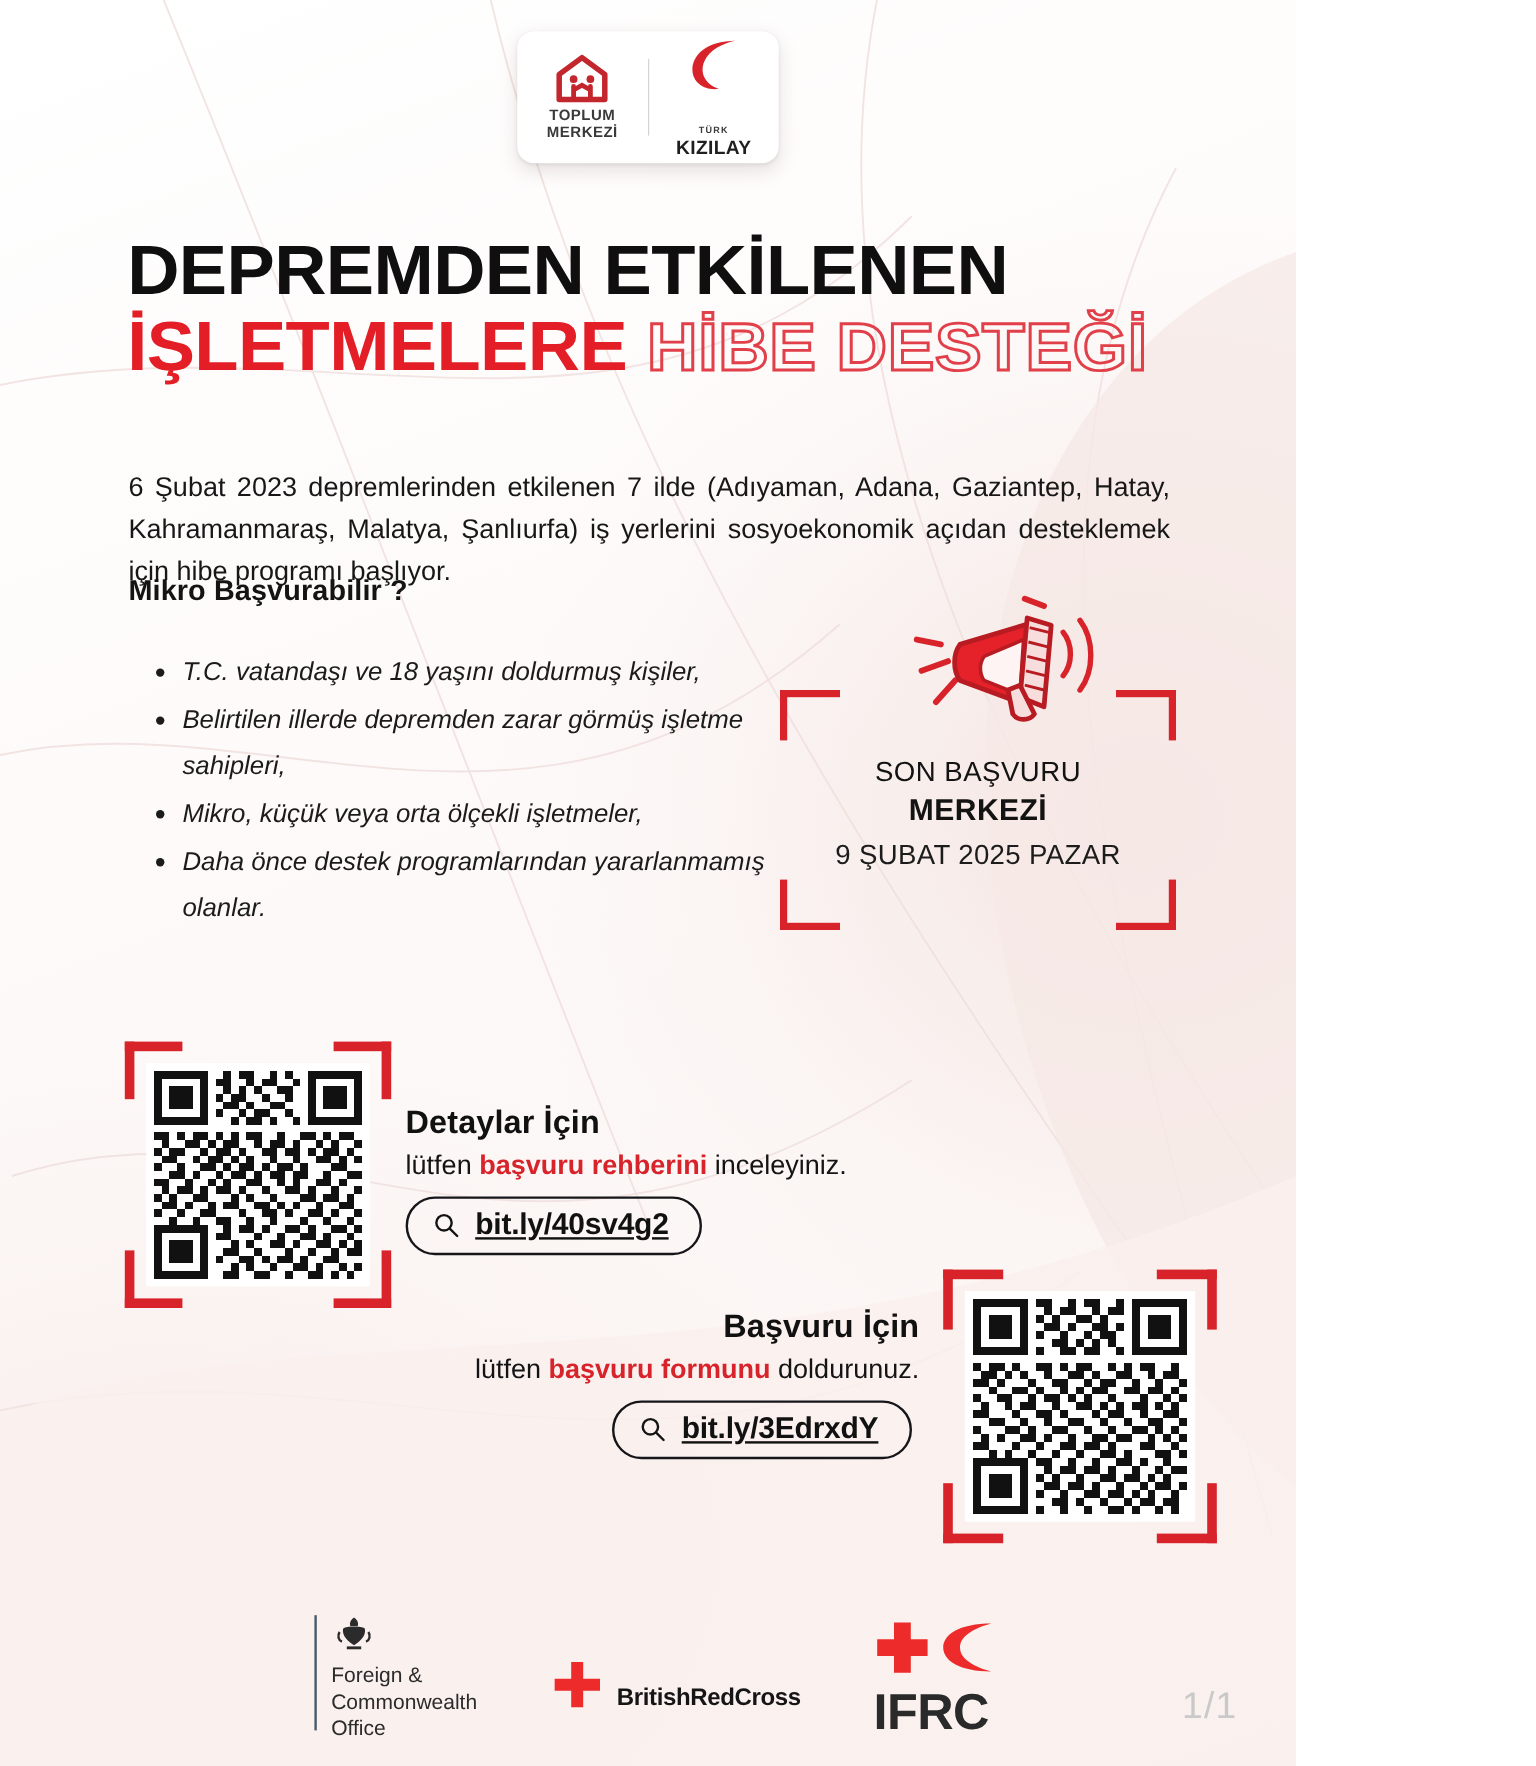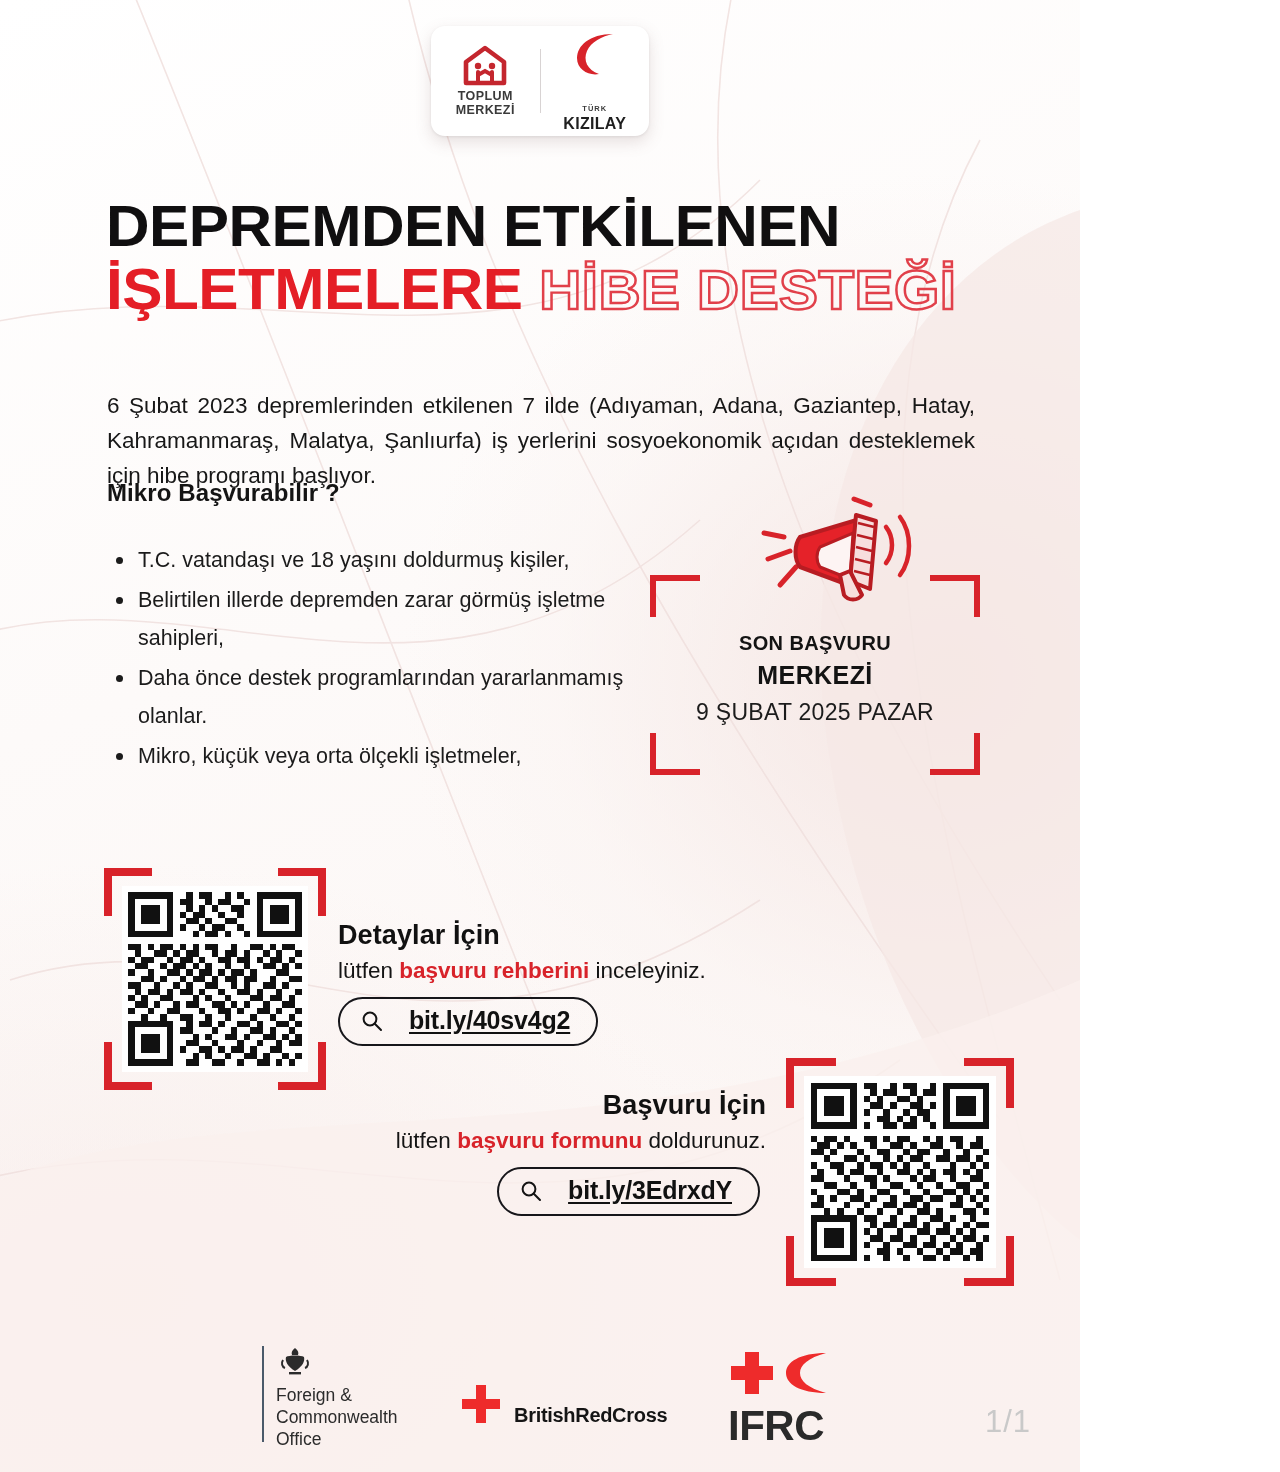--- a/index.html
+++ b/index.html
@@ -71,22 +71,22 @@
     position:absolute;left:107px;top:365px;width:868px;
     font-size:22.5px;line-height:35px;color:#171717;
     text-align:justify;
   }
   .subhead{
     position:absolute;left:107px;top:479px;
     font-size:24px;font-weight:bold;color:#141414;letter-spacing:.1px;
   }
 
   
-  .bullets{position:absolute;left:112px;top:541px;width:520px;
-    list-style:none;margin:0;padding:0;}
+  .bullets{position:absolute;left:126px;top:541px;width:520px;
+    list-style:none;margin:0;padding:0;font-style:italic;}
   .bullets li{
     font-size:21.5px;line-height:38px;color:#1b1b1b;
     padding-left:26px;position:relative;margin-bottom:2px;
   }
   .bullets li::before{
     content:"";position:absolute;left:4px;top:16px;
     width:7px;height:7px;border-radius:50%;background:#1b1b1b;
   }
 
   
@@ -100,37 +100,37 @@
   .c-tr i:nth-child(1){right:0;top:0;width:50px;height:6px;}
   .c-tr i:nth-child(2){right:0;top:0;width:6px;height:42px;}
   .c-bl{left:0;bottom:0;}
   .c-bl i:nth-child(1){left:0;bottom:0;width:50px;height:6px;}
   .c-bl i:nth-child(2){left:0;bottom:0;width:6px;height:42px;}
   .c-br{right:0;bottom:0;}
   .c-br i:nth-child(1){right:0;bottom:0;width:50px;height:6px;}
   .c-br i:nth-child(2){right:0;bottom:0;width:6px;height:42px;}
   .megaphone{position:absolute;left:108px;top:-82px;width:160px;height:110px;}
   .dl-text{position:absolute;left:0;right:0;top:52px;text-align:center;}
-  .dl-l1{font-size:20px;font-weight:bold;color:#131313;letter-spacing:.4px;line-height:32px;}
+  .dl-l1{font-size:23px;font-weight:normal;color:#131313;letter-spacing:.4px;line-height:32px;}
   .dl-l2{font-size:25px;font-weight:bold;color:#131313;letter-spacing:.4px;line-height:32px;}
   .dl-date{font-size:23px;color:#1c1c1c;letter-spacing:.3px;margin-top:8px;}
 
   
   .qr-wrap{position:absolute;}
   .qr-wrap .qframe{position:absolute;inset:0;}
   .qframe .qc{position:absolute;}
   .qframe .qc i{position:absolute;background:#d8232a;}
   .qr-img{position:absolute;background:#fff;}
 
   
   .lk-title{font-size:27px;font-weight:bold;color:#111;letter-spacing:.1px;}
   .lk-sub{font-size:22.5px;color:#141414;margin-top:7px;}
   .lk-sub b{color:#d8232a;}
   .pill{
-    display:inline-flex;align-items:center;gap:25px;
+    display:inline-flex;align-items:center;gap:12px;
     border:2.5px solid #16161a;border-radius:30px;
     padding:7px 26px 9px 20px;margin-top:13px;background:transparent;
   }
   .pill .url{
     font-size:25px;font-weight:bold;color:#111;
     text-decoration:underline;text-underline-offset:3px;letter-spacing:-.2px;
   }
   .block1{position:absolute;left:338px;top:920px;text-align:left;}
   .block2{position:absolute;left:338px;top:1090px;width:428px;text-align:right;}
   .block2 .pill{margin-right:6px;}
@@ -203,22 +203,22 @@
       <span class="hl-outline">HİBE DESTEĞİ</span>
     </div>
   </div>
 
   <p class="intro">6 Şubat 2023 depremlerinden etkilenen 7 ilde (Adıyaman, Adana, Gaziantep, Hatay, Kahramanmaraş, Malatya, Şanlıurfa) iş yerlerini sosyoekonomik açıdan desteklemek için hibe programı başlıyor.</p>
 
   <div class="subhead">Mikro Başvurabilir ?</div>
   <ul class="bullets">
     <li>T.C. vatandaşı ve 18 yaşını doldurmuş kişiler,</li>
     <li>Belirtilen illerde depremden zarar görmüş işletme sahipleri,</li>
+    <li>Mikro, küçük veya orta ölçekli işletmeler,</li>
     <li>Daha önce destek programlarından yararlanmamış olanlar.</li>
-    <li>Mikro, küçük veya orta ölçekli işletmeler,</li>
   </ul>
 
   <div class="deadline">
     <svg class="megaphone" viewBox="0 0 160 110">
       <g fill="none" stroke="#d8232a" stroke-width="5" stroke-linecap="round">
         <path d="M6 40 L26 44"></path>
           <path d="M10 66 L32 58"></path>
           <path d="M22 92 L38 74"></path>
         <path d="M96 6 L112 12"></path>
       </g>

